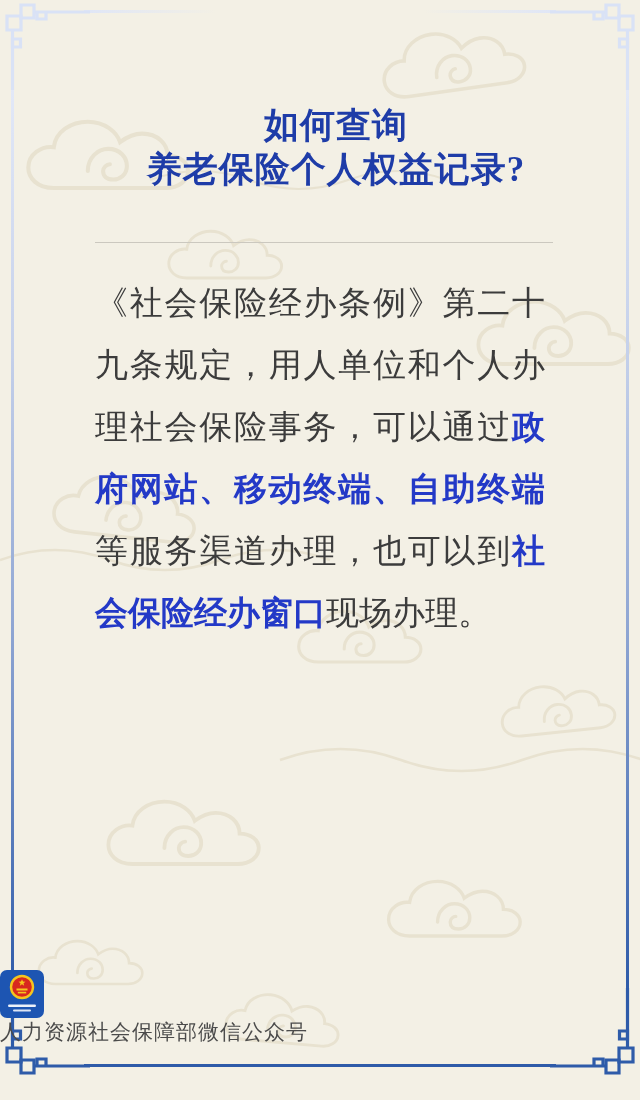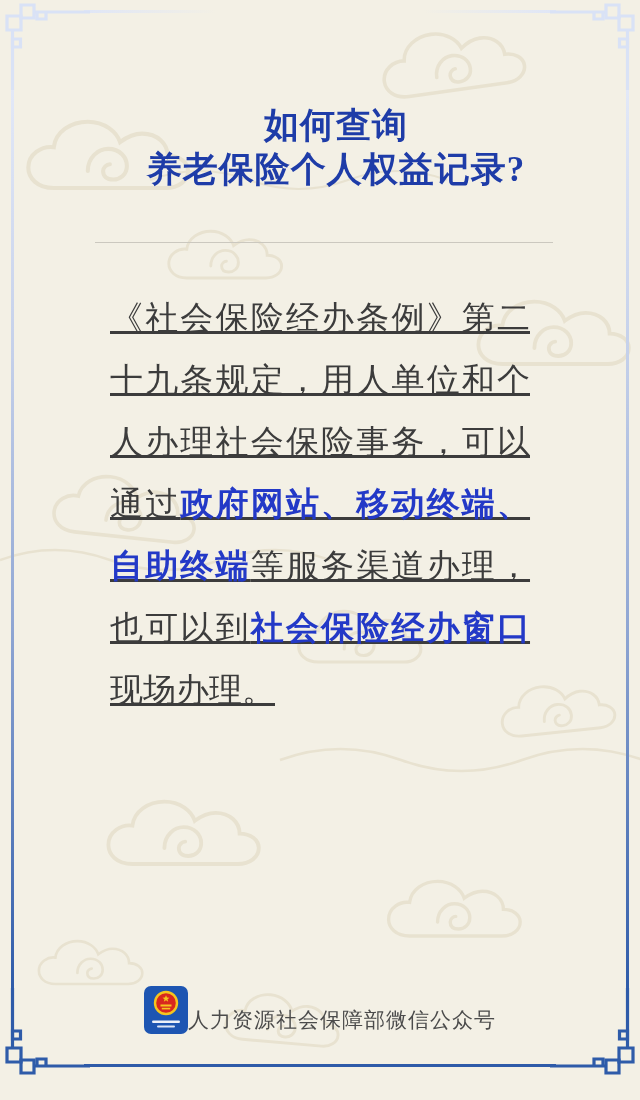--- a/index.html
+++ b/index.html
@@ -51,30 +51,29 @@
     letter-spacing:1px;
   }
   .divider{position:absolute;left:95px;top:242px;width:458px;height:1px;background:var(--divider);}
   
   .body-text{
     position:absolute;left:95px;top:272px;width:450px;
     font-size:33px;line-height:62px;
     color:var(--body_text);
   }
   .para{
-    margin:15px;
+    margin:0;
     text-align:justify;
     text-justify:inter-character;
-    text-decoration:underline;
   }
   .run.hl{color:var(--highlight_blue);font-weight:bold;}
   
   .footer{
     position:absolute;left:0;top:982px;width:640px;height:52px;
-    display:flex;align-items:flex-end;justify-content:center;
+    display:flex;align-items:flex-start;justify-content:center;flex-direction:column;
   }
   .logo{width:44px;height:48px;flex:0 0 auto;}
   .footer-label{font-size:21px;color:var(--footer_text);letter-spacing:1px;}
 </style>
 </head>
 <body>
 
 <div class="poster">
 
   <svg class="cloud-pattern" width="640" height="1100" viewBox="0 0 640 1100" aria-hidden="true">

